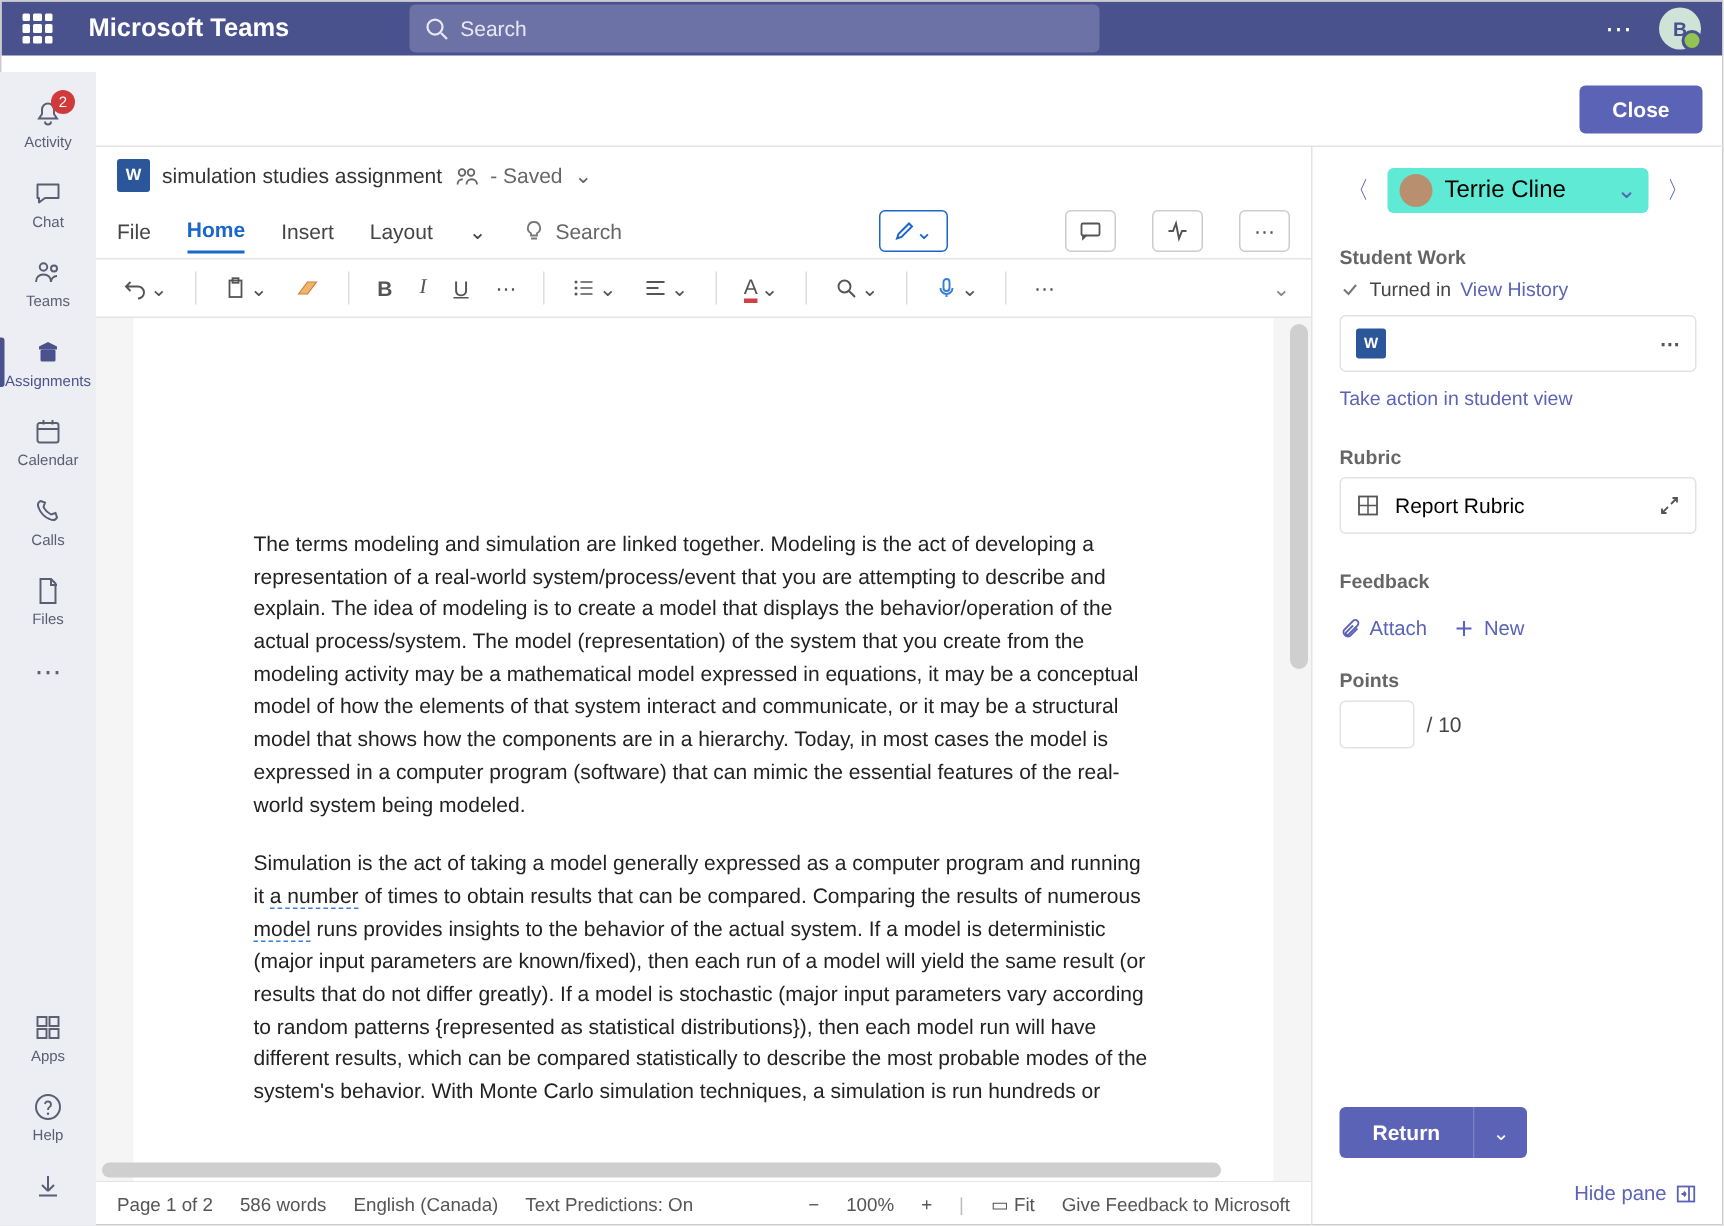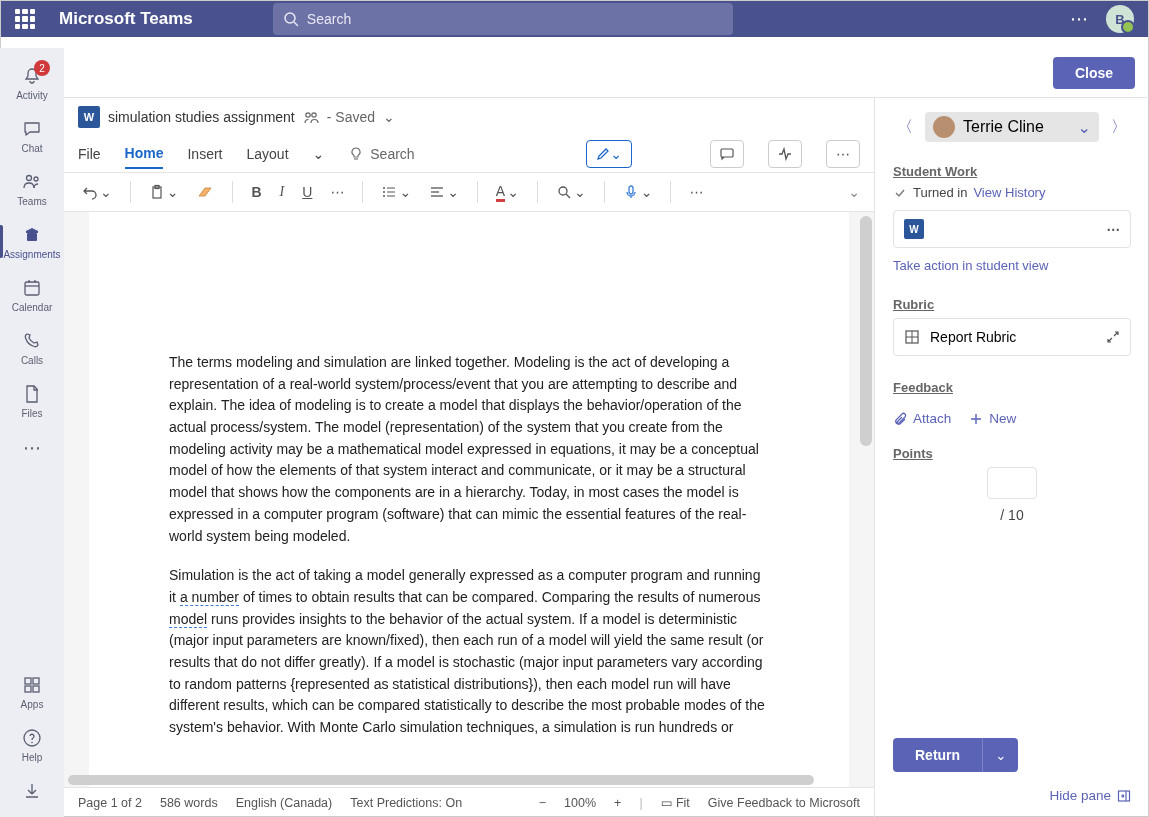--- a/index.html
+++ b/index.html
@@ -71,38 +71,38 @@
 .canvas .hbar { position:absolute; left:4px; bottom:2px; right:60px; height:10px; background:#cfcfcf; border-radius:5px;}
 
 
 .statusbar { height:30px; border-top:1px solid #e4e4e8; display:flex; align-items:center; padding:0 14px; font-size:12.5px; color:#555; gap:18px;}
 .statusbar .sspacer { flex:1;}
 .statusbar .ssep { color:#bbb;}
 
 
 .side .studnav { display:flex; align-items:center; justify-content:space-between; margin-bottom:16px;}
 .side .navarr { color:#5b63b7; cursor:pointer; font-size:16px; padding:4px;}
-.side .pill { background:#e5e5e5; border-radius:4px; display:flex; align-items:center; gap:8px; padding:4px 8px; flex:1; margin:0 8px;}
+.side .pill { background:#5eead4; border-radius:4px; display:flex; align-items:center; gap:8px; padding:4px 8px; flex:1; margin:0 8px;}
 .side .pill img,.side .pill .pavatar { width:22px; height:22px; border-radius:50%; background:#b89070;}
 .side .pill .chev { margin-left:auto; color:#5b63b7;}
-.side .secthdr { font-size:13px; color:#666; margin:6px 0 6px 0; font-weight:600;text-decoration:underline;}
+.side .secthdr { font-size:13px; color:#666; margin:6px 0 6px 0; font-weight:600;}
 .side .turned { font-size:13px; color:#444; display:flex; align-items:center; gap:6px; margin-bottom:10px;}
 .side .turned a { color:#5b63b7; text-decoration:none;}
 .side .filecard { border:1px solid #e2e2e6; border-radius:4px; padding:8px 10px; display:flex; align-items:center; gap:8px; font-size:13.5px; font-weight:600; color:#333; margin-bottom:10px;}
 .side .filecard .wicon { width:20px; height:20px; font-size:10px;}
 .side .filecard .fdots { margin-left:auto; color:#555; font-weight:700; cursor:pointer;}
 .side .link { color:#5b63b7; font-size:13px; text-decoration:none; display:inline-block; margin-bottom:18px; cursor:pointer;}
 .side .rubric { border:1px solid #e2e2e6; border-radius:4px; padding:10px; display:flex; align-items:center; gap:10px; font-size:14px; color:#000000; margin-bottom:18px; cursor:pointer;}
 .side .rubric .expand { margin-left:auto; color:#555;}
 .side textarea { width:100%; height:120px; border:1px solid #e2e2e6; border-radius:4px; padding:10px; font-size:14px; resize:none; font-family:inherit; color:#333;}
 .side textarea::placeholder { color:#888;}
 .side .fbrow { display:flex; gap:18px; margin-top:10px; margin-bottom:14px;}
 .side .fbbtn { display:flex; align-items:center; gap:6px; color:#5b63b7; font-size:13.5px; cursor:pointer;}
 .side .pts input { width:50px; height:32px; border:1px solid #e2e2e6; border-radius:4px; padding:4px 6px; font-size:14px;}
-.side .pts { display:flex; align-items:center; gap:8px; font-size:14px; color:#444;flex-direction:column;}
+.side .pts { display:flex; align-items:center; gap:8px; font-size:14px; color:#444;}
 .side .sidespacer { flex:1;}
 .side .returnrow { display:flex; margin-top:14px;}
 .side .btn-return { background:#5b63b7; color:#fff; border:none; padding:9px 22px; font-size:14px; font-weight:600; border-radius:4px 0 0 4px; cursor:pointer;}
 .side .btn-return-chev { background:#5b63b7; color:#fff; border:none; border-left:1px solid #7b82c7; padding:9px 12px; border-radius:0 4px 4px 0; cursor:pointer;}
 .side .hide { text-align:right; color:#5b63b7; font-size:13.5px; margin-top:16px; cursor:pointer; display:flex; align-items:center; justify-content:flex-end; gap:6px;}
 
 svg { display:block;}
 </style>
 </head>
 <body>

